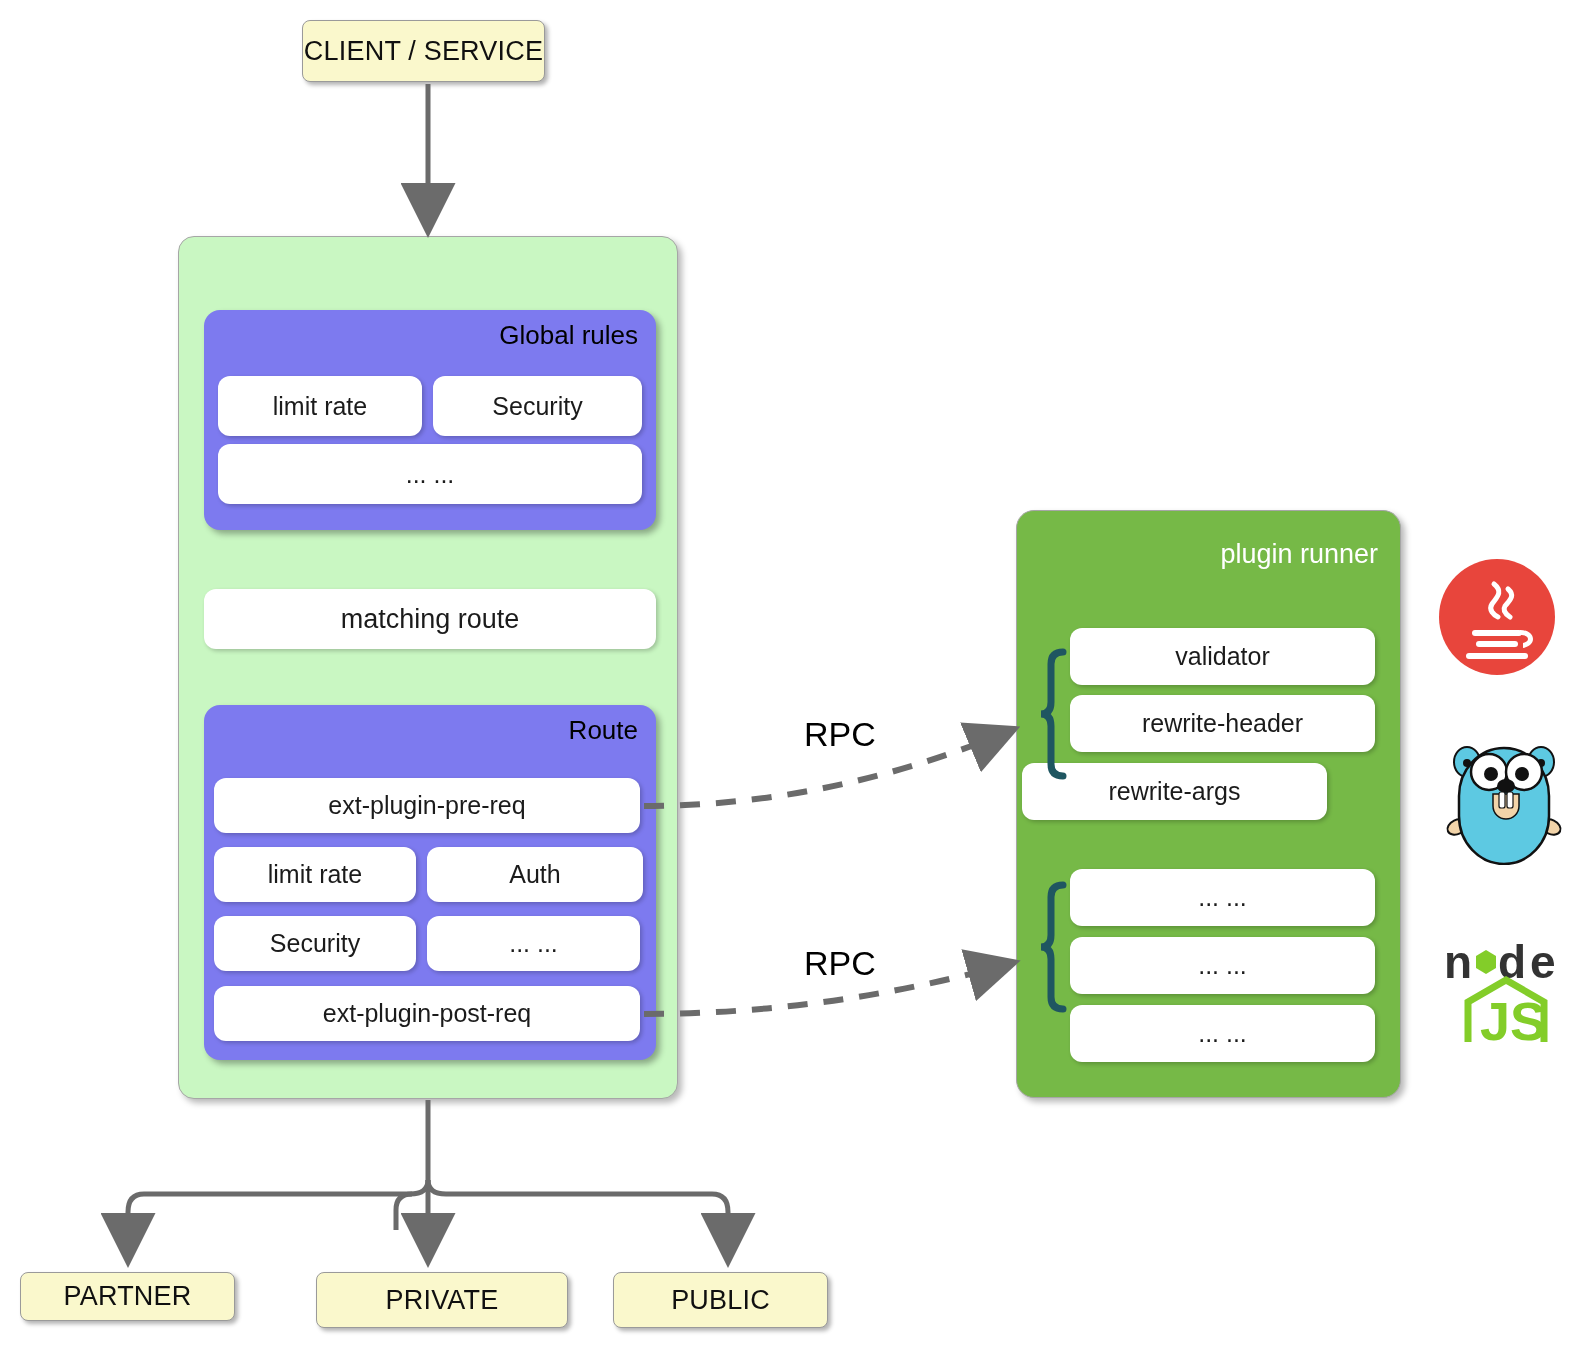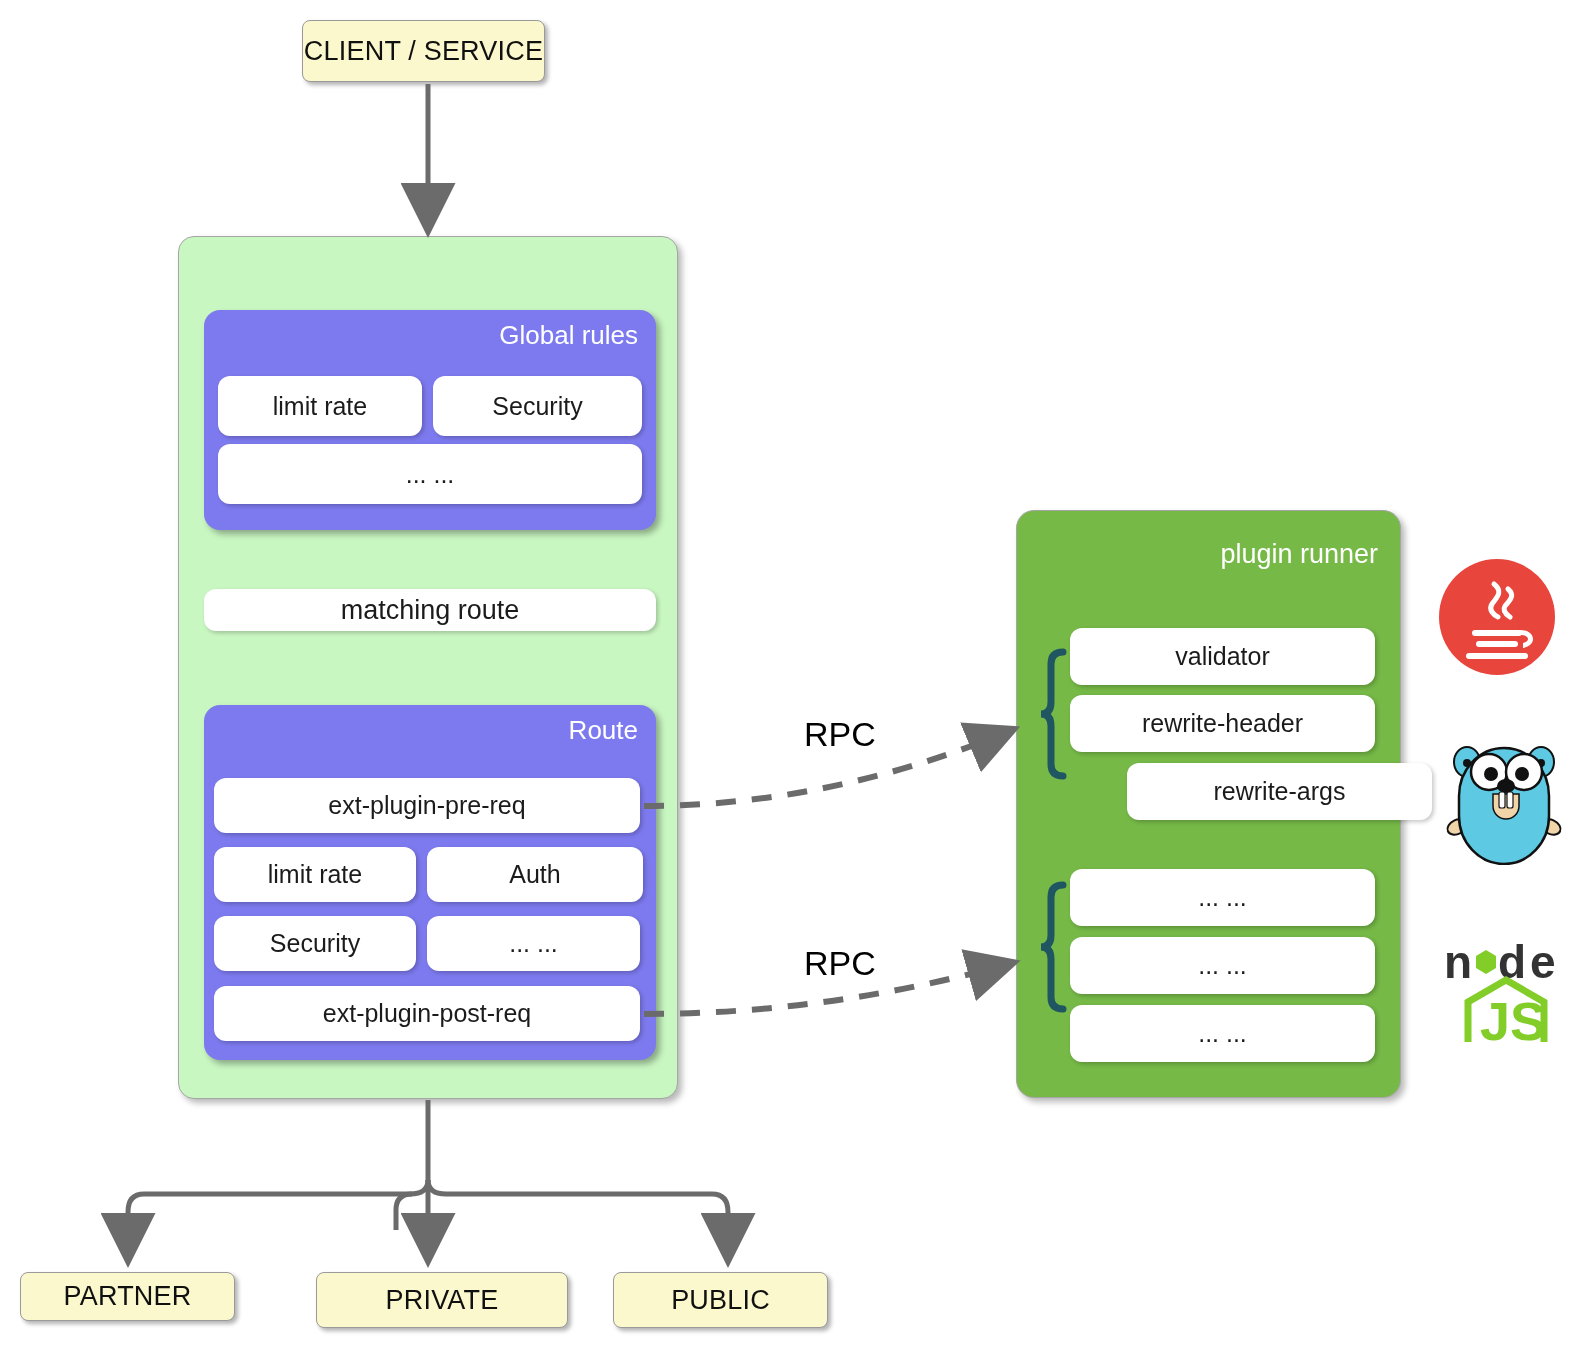--- a/index.html
+++ b/index.html
@@ -17,21 +17,21 @@
           box-shadow:3px 3px 4px rgba(0,0,0,.30);font-size:27px;color:#101010;
           letter-spacing:.2px;}
 
   
   .apisix{background:#c9f7c2;border:1.5px solid #a6a6a6;border-radius:16px;
           box-shadow:4px 4px 6px rgba(0,0,0,.28);}
 
   
   .purple{background:#7d7aef;border-radius:16px;
           box-shadow:4px 4px 6px rgba(0,0,0,.32);}
-  .purple-title{position:absolute;right:18px;top:10px;color:#ffffff;
+  .purple-title{position:absolute;right:18px;top:10px;color:#000000;
                 font-size:26px;font-weight:400;}
 
   
   .pill{background:#ffffff;border-radius:12px;
         box-shadow:2px 2px 4px rgba(0,0,0,.22);font-size:25px;color:#1b1b1b;}
   .pill.big{font-size:27px;}
 
   
   .runner{background:#76b947;border:1.5px solid #a6a6a6;border-radius:18px;
           box-shadow:4px 4px 6px rgba(0,0,0,.28);}
@@ -61,21 +61,21 @@
   <div class="node pill" style="left:218px;top:376px;width:204px;height:60px;">
     <span>limit rate</span>
   </div>
   <div class="node pill" style="left:433px;top:376px;width:209px;height:60px;">
     <span>Security</span>
   </div>
   <div class="node pill" style="left:218px;top:444px;width:424px;height:60px;">
     <span>... ...</span>
   </div>
 
-  <div class="node pill big" style="left:204px;top:589px;width:452px;height:42px;">
+  <div class="node pill big" style="left:204px;top:589px;width:452px;height:60px;">
     <span>matching route</span>
   </div>
 
   <div class="node purple" style="left:204px;top:705px;width:452px;height:355px;display:block;">
     <span class="purple-title">Route</span>
   </div>
   <div class="node pill" style="left:214px;top:778px;width:426px;height:55px;">
     <span>ext-plugin-pre-req</span>
   </div>
   <div class="node pill" style="left:214px;top:847px;width:202px;height:55px;">
@@ -97,21 +97,21 @@
   <div class="node runner" style="left:1016px;top:510px;width:385px;height:588px;display:block;">
     <span class="runner-title">plugin runner</span>
   </div>
 
   <div class="node pill" style="left:1070px;top:628px;width:305px;height:57px;">
     <span>validator</span>
   </div>
   <div class="node pill" style="left:1070px;top:695px;width:305px;height:57px;">
     <span>rewrite-header</span>
   </div>
-  <div class="node pill" style="left:1127px;top:763px;width:305px;height:57px;">
+  <div class="node pill" style="left:1022px;top:763px;width:305px;height:57px;">
     <span>rewrite-args</span>
   </div>
 
   <div class="node pill" style="left:1070px;top:869px;width:305px;height:57px;">
     <span>... ...</span>
   </div>
   <div class="node pill" style="left:1070px;top:937px;width:305px;height:57px;">
     <span>... ...</span>
   </div>
   <div class="node pill" style="left:1070px;top:1005px;width:305px;height:57px;">

